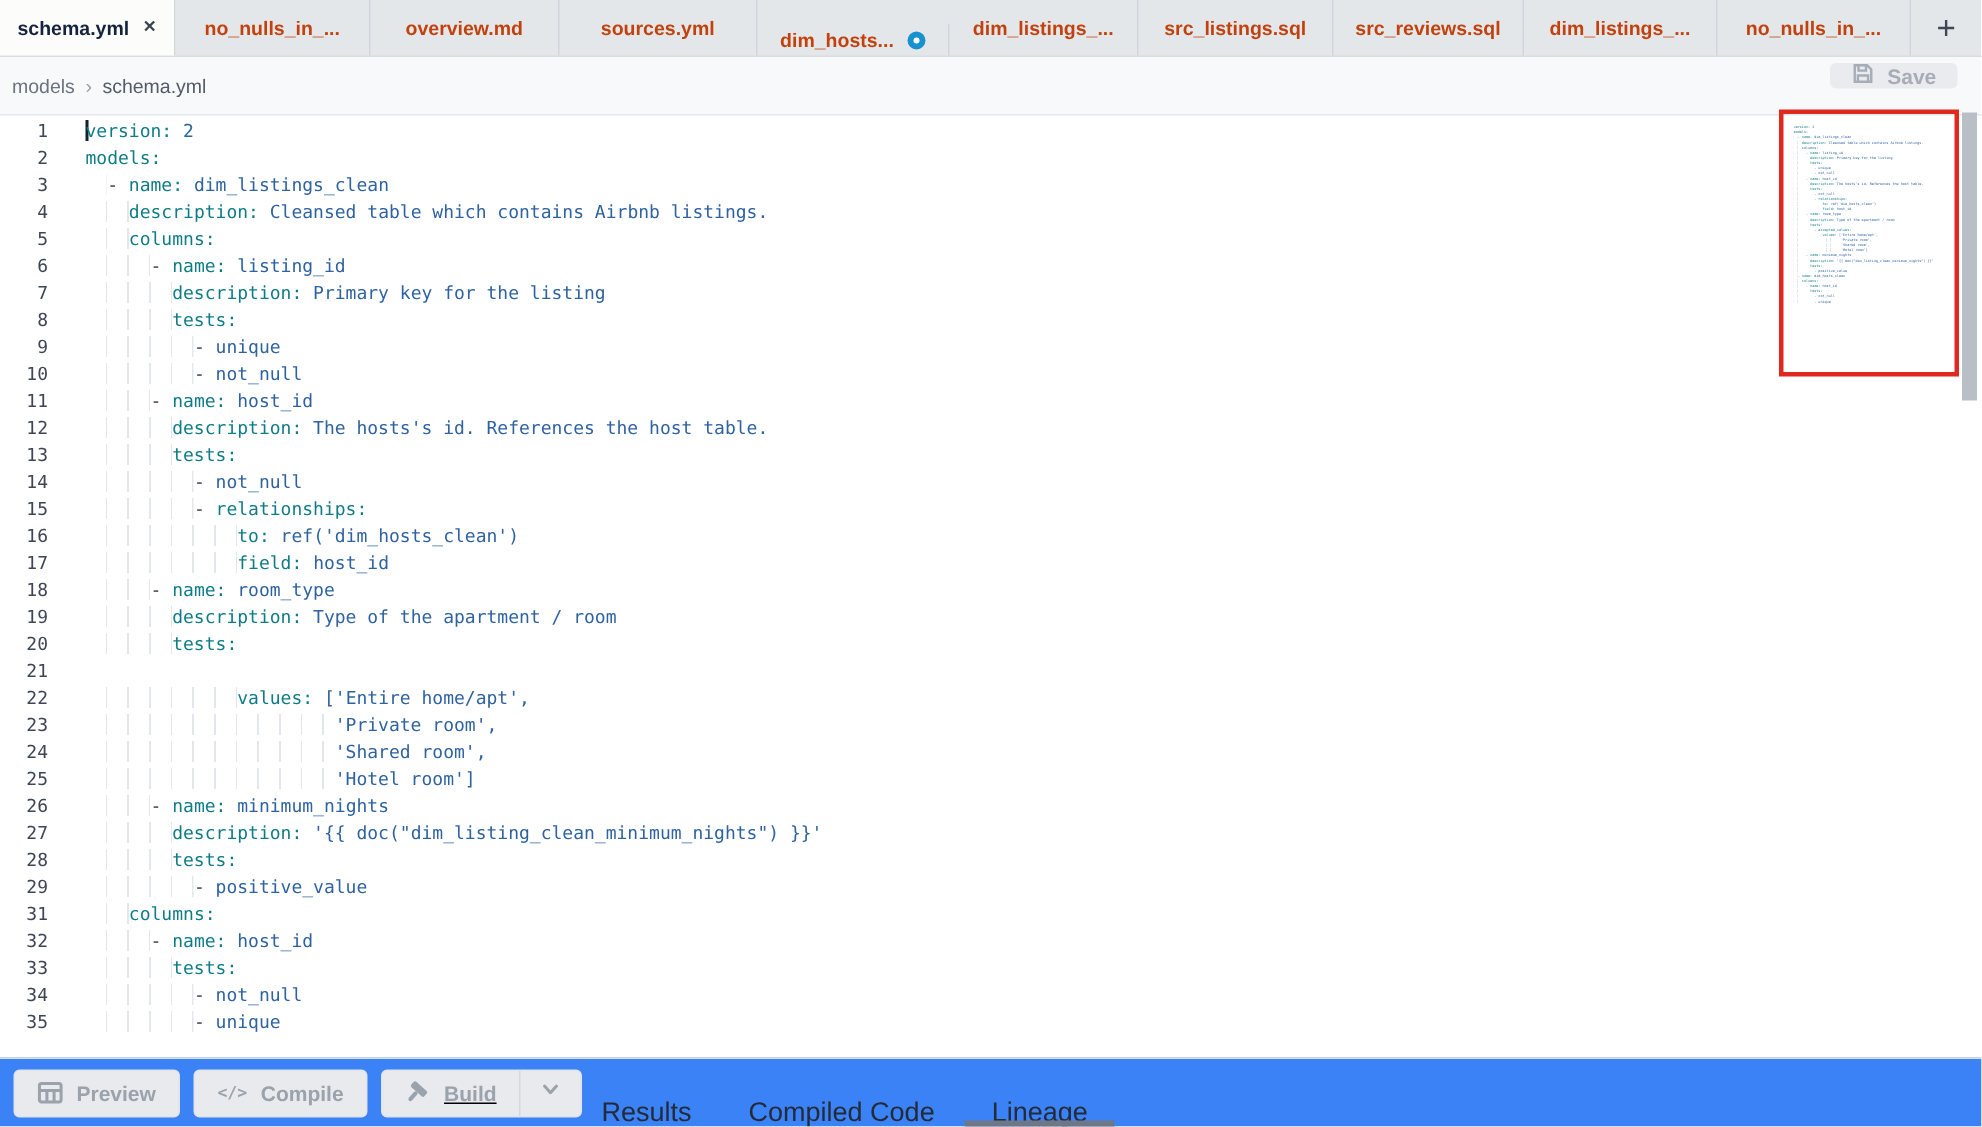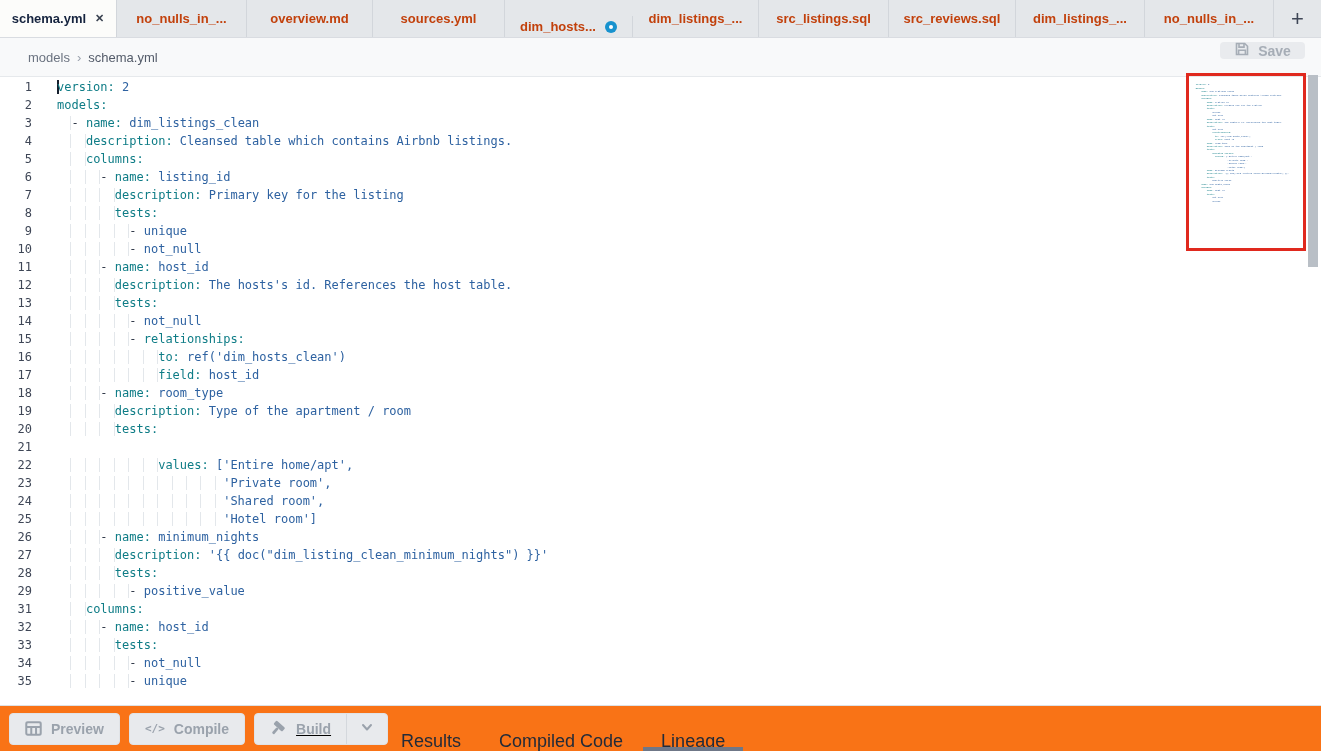--- a/index.html
+++ b/index.html
@@ -30,21 +30,21 @@
     content:""; position:absolute; left:4px; top:4px;
     width:4px; height:4px; border-radius:50%; background:#ffffff;
   }
   .plus-btn {
     margin-left:auto; width:47px; display:flex; align-items:center;
     justify-content:center; font-size:22px; font-weight:300; color:#3f4757; cursor:pointer;
   }
   
   .breadcrumb-row {
     height:39px; background:#f8f9fa; border-bottom:1px solid #e6e9ec;
-    display:flex; align-items:center; padding:0 28px; position:relative;
+    display:flex; align-items:center; padding:0 8px; position:relative;
   }
   .crumb { font-size:13px; color:#6b7380; cursor:pointer; }
   .crumb.last { color:#535b69; }
   .crumb-sep { margin:0 7px; color:#99a0ac; font-size:13px; }
   .save-btn {
     position:absolute; right:16px; top:4px; height:17px; width:85px;
     background:#e9ebee; border-radius:4px;
     display:flex; align-items:center; justify-content:center; gap:8px;
     color:#a6adb6; font-size:14px; font-weight:600; cursor:default;
   }
@@ -83,21 +83,21 @@
     position:absolute; left:1186px; top:73px; width:120px; height:178px;
     border:3px solid #e0291e; z-index:5; pointer-events:none;
   }
   .vscroll-thumb {
     position:absolute; left:1308px; top:75px; width:10px; height:192px;
     background:#b9bfc6; z-index:6; cursor:grab;
   }
   
   .bottombar {
     position:absolute; left:0; bottom:0; width:1321px; height:46px;
-    background:#f97316; border-top:1px solid #dde1e5;
+    background:#3b82f6; border-top:1px solid #dde1e5;
     display:flex; align-items:center;
   }
   .btn-group { display:flex; gap:9px; margin-left:9px; }
   .ide-btn {
     height:32px; background:#e8eaed; border:1px solid #e0e3e7; border-radius:4px;
     color:#9aa2ac; font-size:14px; font-weight:600;
     display:flex; align-items:center; padding:0 15px; gap:9px; cursor:default;
   }
   .ide-btn .icn { display:flex; align-items:center; }
   .code-glyph { font-family:"DejaVu Sans Mono", monospace; font-size:11px; font-weight:700; }

